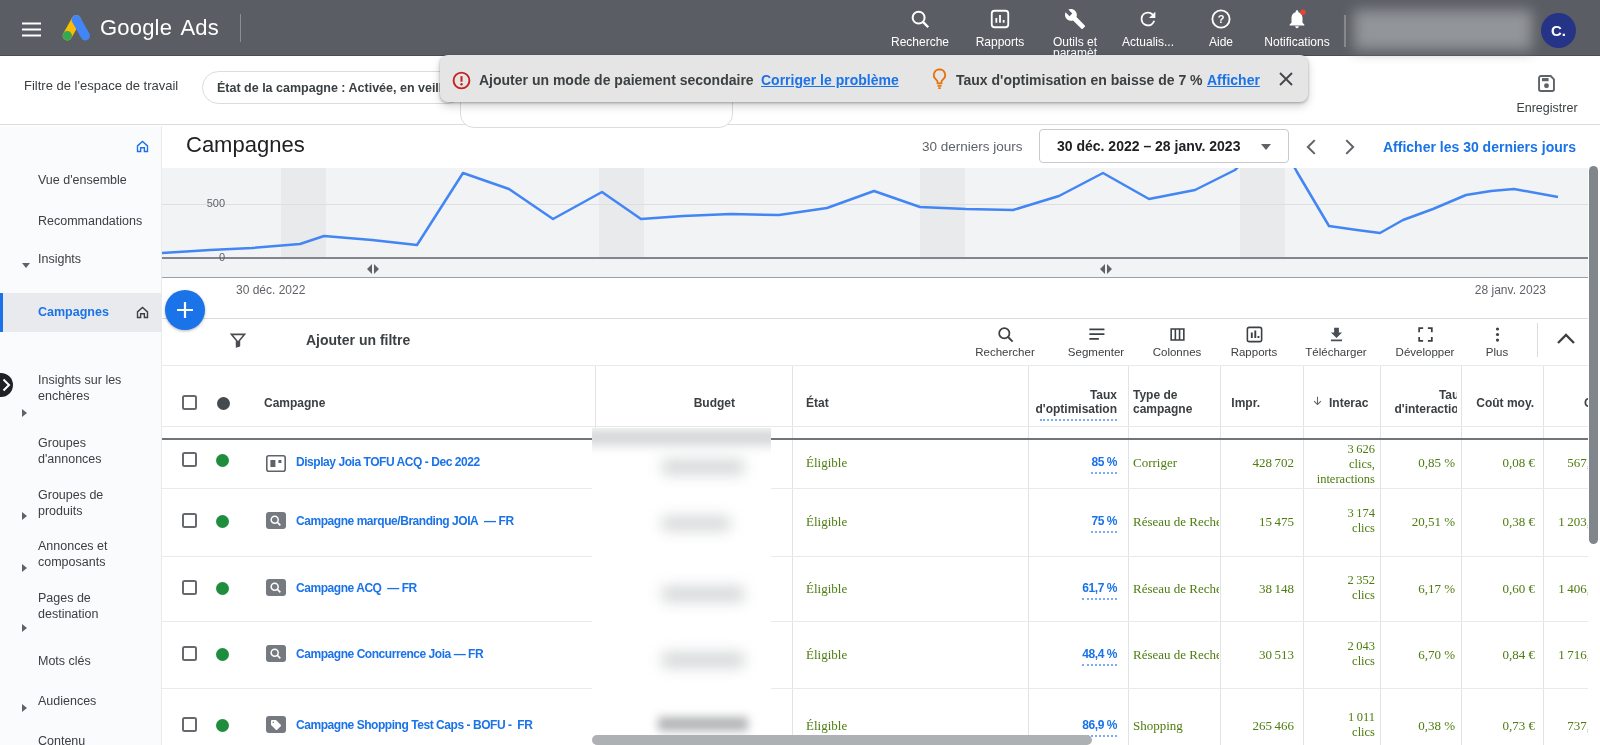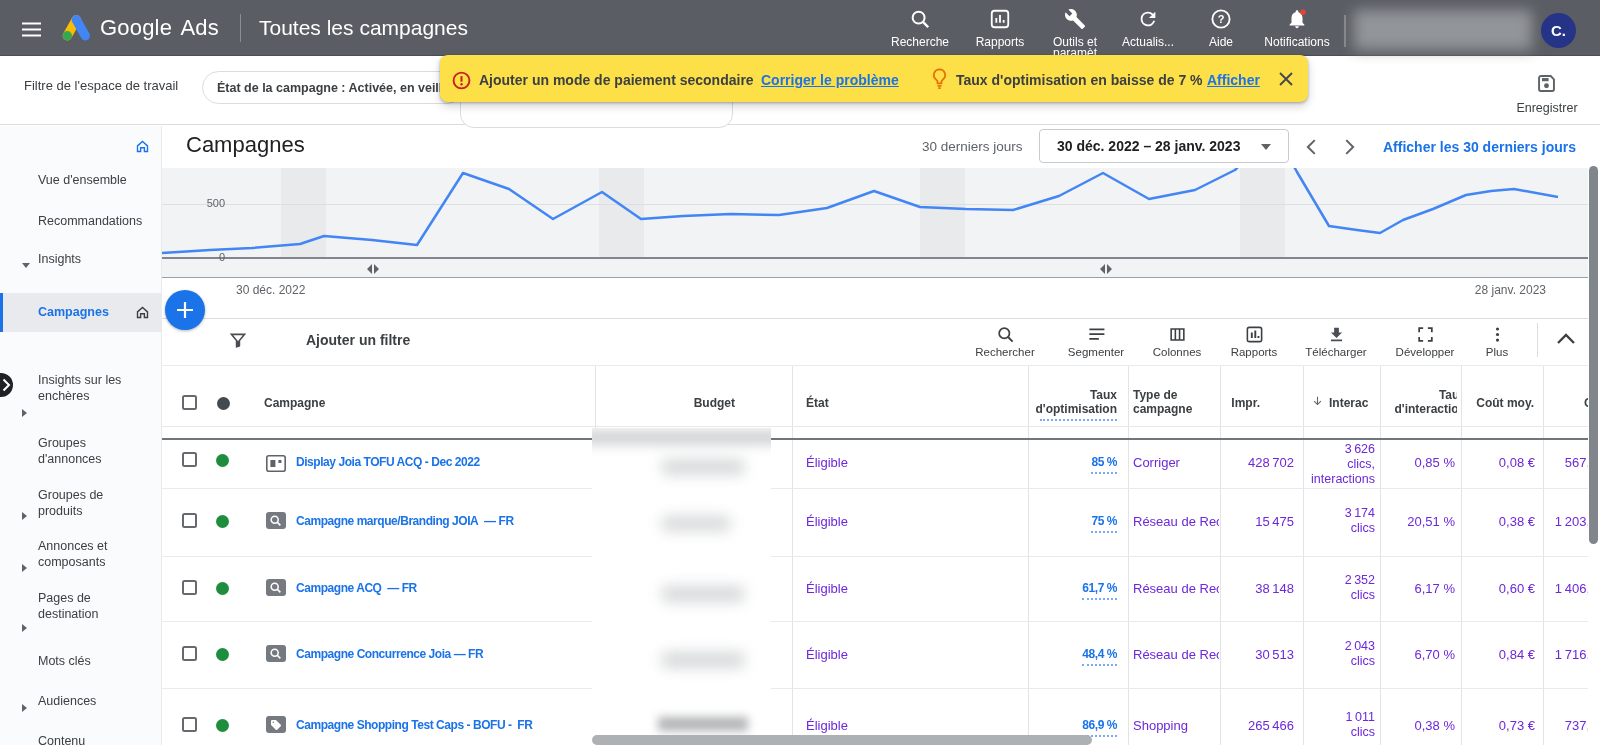--- a/index.html
+++ b/index.html
@@ -6,30 +6,30 @@
   html,body { width:1600px; height:745px; overflow:hidden; background:#fff;
     font-family:"Liberation Sans", sans-serif; }
   .abs { position:absolute; }
   
   #topbar { position:absolute; left:0; top:0; width:1600px; height:56px; background:#5a5d63; border-bottom:1px solid #4a4d52; z-index:5; }
   .tb-item { position:absolute; top:8px; text-align:center; color:#fff; }
   .tb-item .lbl { font-size:12px; color:#fff; margin-top:3px; line-height:11px; }
   
   #bar2 { position:absolute; left:0; top:56px; width:1600px; height:69px; background:#fff; border-bottom:1px solid #dadce0; z-index:2; }
   
-  #toast { position:absolute; left:440px; top:55px; width:868px; height:47px; background:#fde047; border-radius:8px;
+  #toast { position:absolute; left:440px; top:55px; width:868px; height:47px; background:#e5e5e5; border-radius:8px;
      box-shadow:0 1px 3px rgba(0,0,0,.28), 0 4px 10px rgba(0,0,0,.18); z-index:10; }
   
   #sidebar { position:absolute; left:0; top:126px; width:162px; height:619px; background:#fafbfc; border-right:1px solid #e8eaed; z-index:1; }
   .nav { position:absolute; left:38px; font-size:12.5px; color:#3c4043; line-height:16px;margin-top:32px; }
   .nav-arrow { position:absolute; left:22px; width:0; height:0; }
   
   .col-border { position:absolute; top:366px; width:1px; background:#e2e3e5; height:379px; }
   .hdr { position:absolute; font-size:12px; font-weight:bold; color:#3c4043; }
-  .cell { position:absolute; font-size:13px; color:#6d28d9; }
+  .cell { position:absolute; font-size:13px; color:#4d7c0f;font-family:Liberation Serif, serif; }
   .link { color:#1a73e8; font-weight:bold; font-size:12px; letter-spacing:-.45px; }
   .rowline { position:absolute; left:162px; width:1426px; height:1px; background:#e8eaed; }
   .num { text-align:right; }
   .green-dot { position:absolute; width:13px; height:13px; border-radius:50%; background:#1e8e3e; }
   .cbx { position:absolute; width:15px; height:15px; border:2px solid #66696d; border-radius:2.5px; background:#fff; }
   .ric { position:absolute; width:20px; height:17px; border-radius:3px; background:#757a80; }
   .tblicon { text-align:center; position:absolute; color:#3c4043; font-size:11.5px; }
 </style>
 </head>
 <body>
@@ -42,21 +42,20 @@
       </g>
   </svg>
 
   <svg class="abs" style="left:59px;top:11px" width="34" height="34" viewBox="0 0 34 34">
     <line x1="8.3" y1="24.7" x2="17.3" y2="8.8" stroke="#fbbc04" stroke-width="9.4" stroke-linecap="round"></line>
     <line x1="17.3" y1="8.8" x2="26.3" y2="24.7" stroke="#4285f4" stroke-width="9.4" stroke-linecap="round"></line>
     <circle cx="8.3" cy="24.7" r="4.7" fill="#34a853"></circle>
   </svg>
   <div class="abs" style="left:100px;top:15px;font-size:22px;color:#fff;letter-spacing:.2px">Google <span style="margin-left:2px">Ads</span></div>
   <div class="abs" style="left:240px;top:14px;width:1px;height:28px;background:#8b8e93"></div>
-  <div class="abs" style="left:259px;top:16px;font-size:21px;color:#fff">Toutes les campagnes</div>
 
   <div class="tb-item" style="left:885px;width:70px">
     <svg width="22" height="22" viewBox="0 0 24 24">
         <path fill="none" stroke="#fff" stroke-width="2.2" d="M10.5 4a6.5 6.5 0 1 1 0 13 6.5 6.5 0 0 1 0-13z"></path>
         <path stroke="#fff" stroke-width="2.6" d="M15.5 15.5 21 21"></path>
       </svg>
     <div class="lbl">Recherche</div>
   </div>
   <div class="tb-item" style="left:965px;width:70px">
     <svg width="22" height="22" viewBox="0 0 24 24">

